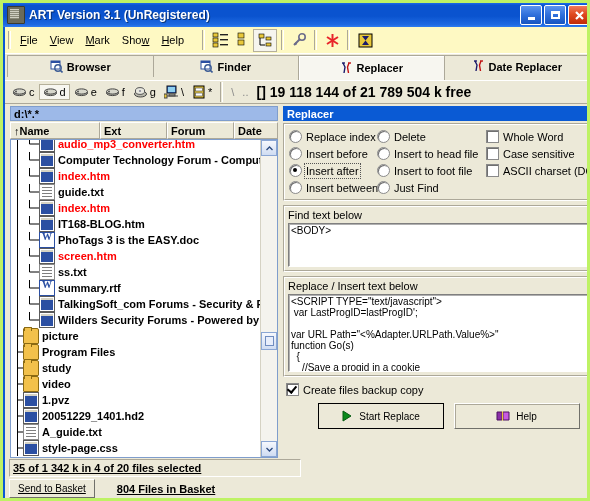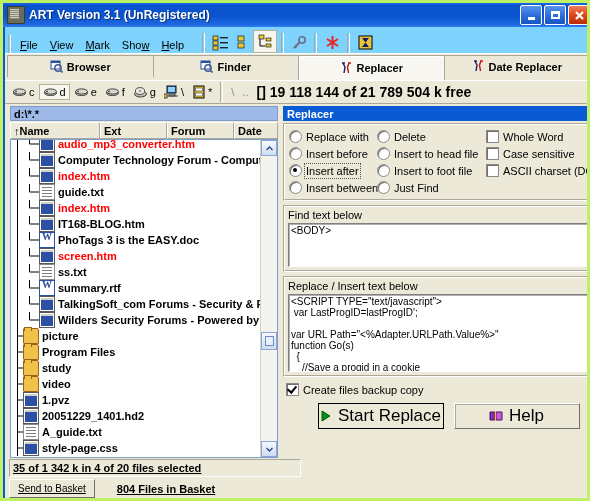--- a/index.html
+++ b/index.html
@@ -25,22 +25,22 @@
     background:linear-gradient(180deg,#5b94ee 0%,#2f6fdb 50%,#1755c0 100%);}
   .wb.close{background:linear-gradient(180deg,#f07b5a 0%,#e04a20 45%,#c02b08 100%);}
   .wb i{font-style:normal;display:block;line-height:1;}
   .wb.min i{width:7px;height:3px;background:#fff;margin-top:6px;}
   .wb.max i{width:9px;height:8px;border:2px solid #fff;border-top-width:3px;box-sizing:border-box;}
 
   
   .client{position:absolute;left:2px;top:24px;width:586px;height:474px;background:#ece9d8;}
 
   
-  .menubar{height:26px;display:flex;align-items:flex-end;
-    background:#7dd3fc;border-bottom:0;}
+  .menubar{height:26px;display:flex;align-items:center;
+    background:#fef9c3;border-bottom:0;}
   .mb-sep{width:1px;height:18px;margin:0 3px;border-left:1px solid #aca899;border-right:1px solid #fff;}
   .menu-item{font-size:11px;color:#000;padding:2px 6px;}
   .menu-item u{text-decoration:underline;}
   .tb-sep{width:1px;height:20px;margin:0 4px;border-left:1px solid #aca899;border-right:1px solid #fff;}
   .tbtn{width:22px;height:21px;display:flex;align-items:center;justify-content:center;
     position:relative;}
   .tbtn.pressed{border:1px solid #b5b09a;background:#f6f5ee;}
 
   
   .tabrow{height:26px;display:flex;align-items:flex-end;background:#ece9d8;
@@ -139,21 +139,21 @@
   .fieldbox-in{border:1px solid;border-color:#fff #aca899 #aca899 #fff;padding:2px 3px 3px 3px;}
   .flabel{font-size:11px;color:#000;margin-bottom:2px;}
   .ta{background:#fff;border:1px solid;border-color:#7f7f7f #fff #fff #7f7f7f;
      box-shadow:inset 1px 1px 0 #b0b0b0;font-family:"Liberation Sans",sans-serif;
      font-size:10px;color:#000;padding:1px 2px;overflow:hidden;white-space:pre;
      line-height:11px;box-sizing:border-box;}
 
   .btnrow{display:flex;gap:10px;justify-content:center;margin-top:6px;}
   .btn{height:24px;min-width:124px;display:flex;align-items:center;justify-content:center;gap:6px;
      background:#ece9d8;border:1px solid;border-color:#fff #70706a #70706a #fff;
-     box-shadow:1px 1px 0 #aca899 inset;font-size:17px;color:#000;}
+     box-shadow:1px 1px 0 #aca899 inset;font-size:10px;color:#000;}
   .btn.def{box-shadow:none;border:1px solid #000;outline:0;}
   .btn .inner{display:flex;align-items:center;gap:6px;}
 
   
   .statuswrap{position:absolute;left:2px;bottom:2px;width:586px;height:40px;background:#ece9d8;text-decoration:underline;}
   .status1{height:18px;border:1px solid;border-color:#aca899 #fff #fff #aca899;
      margin:0 2px;display:flex;align-items:center;padding-left:3px;font-size:11px;
      font-weight:bold;color:#000;box-sizing:border-box;width:292px;}
   .status2{display:flex;align-items:center;margin:2px 2px 0 2px;gap:22px;}
   .sbtn2{height:17px;padding:0 8px;display:flex;align-items:center;font-size:10px;
@@ -594,21 +594,21 @@
 
       <div class="rightpane">
         <div class="rp-title">Replacer</div>
 
         <div class="grp">
           <div class="grp-in">
             <div class="optgrid">
               <div class="optcol" style="width:88px">
                 <div class="opt">
                   <span class="radio"></span>
-                  <span class="lbl">Replace with</span>
+                  <span class="lbl">Replace index</span>
                 </div>
                 <div class="opt">
                   <span class="radio"></span>
                   <span class="lbl">Insert before</span>
                 </div>
                 <div class="opt focus">
                   <span class="radio on"></span>
                   <span class="lbl">Insert after</span>
                 </div>
                 <div class="opt">

